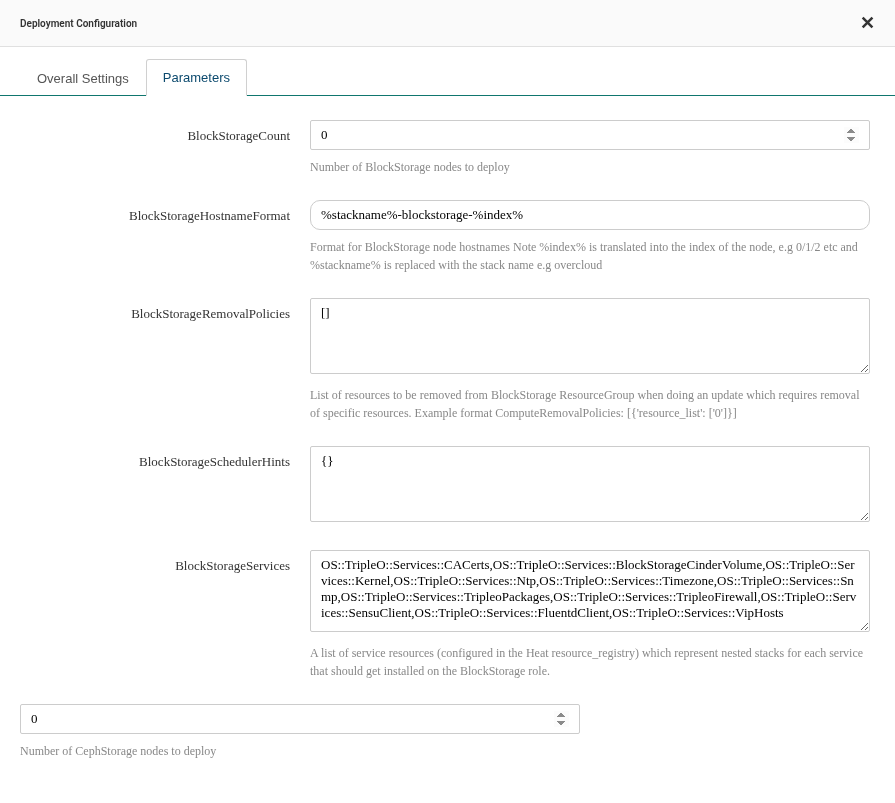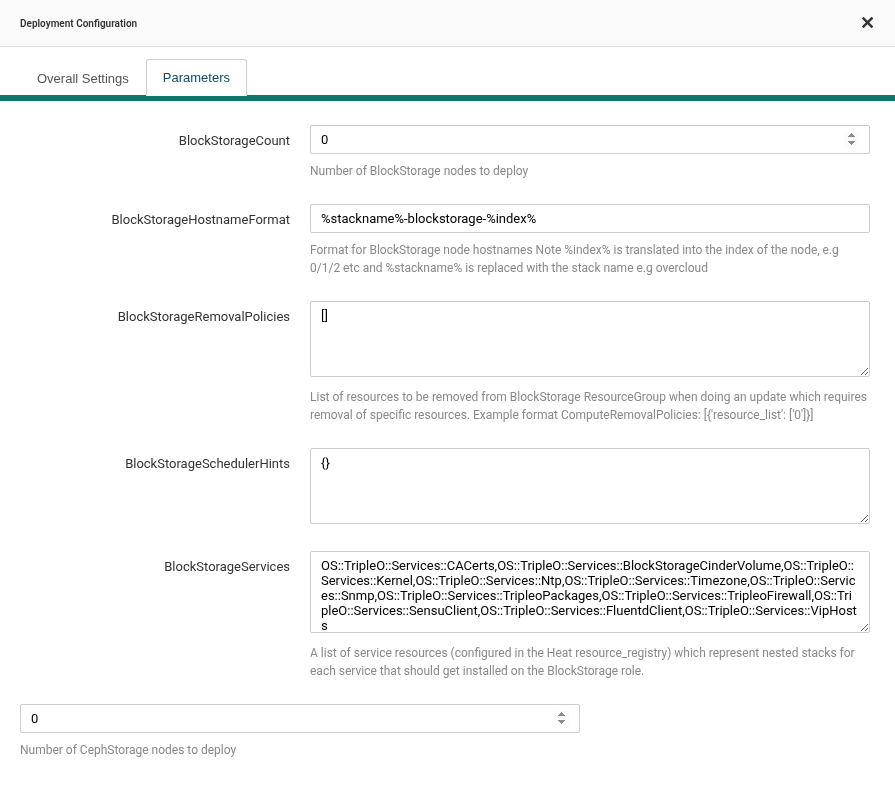--- a/index.html
+++ b/index.html
@@ -36,21 +36,21 @@
       font-size: 18px;
       color: #333;
       cursor: pointer;
       padding: 0;
       line-height: 1;
       font-weight: bold;
     }
     .tabs {
       display: flex;
       padding: 0 20px;
-      border-bottom: 6px solid #0f766e;
+      border-bottom: 1px solid #0f766e;
       margin-top: 12px;
     }
     .tab {
       padding: 10px 16px;
       font-size: 13px;
       color: #555;
       cursor: pointer;
       border: 1px solid transparent;
       border-bottom: none;
       margin-bottom: -1px;
@@ -62,39 +62,40 @@
       border-bottom: 1px solid #fff;
       border-radius: 3px 3px 0 0;
       background: #fff;
     }
     .form-body {
       padding: 24px 20px 20px 20px;
     }
     .form-row {
       display: flex;
       margin-bottom: 24px;
+      font-family: Liberation Serif, serif;
     }
     .form-label {
       width: 290px;
       text-align: right;
       padding-right: 20px;
       padding-top: 8px;
       font-size: 13px;
       color: #333;
     }
     .form-field {
       flex: 1;
       max-width: 560px;
     }
     .form-input {
       width: 100%;
       padding: 6px 10px;
       font-size: 13px;
       border: 1px solid #ccc;
-      border-radius: 2px;
+      border-radius: 10px;
       background: #fff;
       font-family: inherit;
     }
     .form-number {
       width: 100%;
       padding: 6px 10px;
       font-size: 13px;
       border: 1px solid #ccc;
       border-radius: 2px;
       background: #fff;

